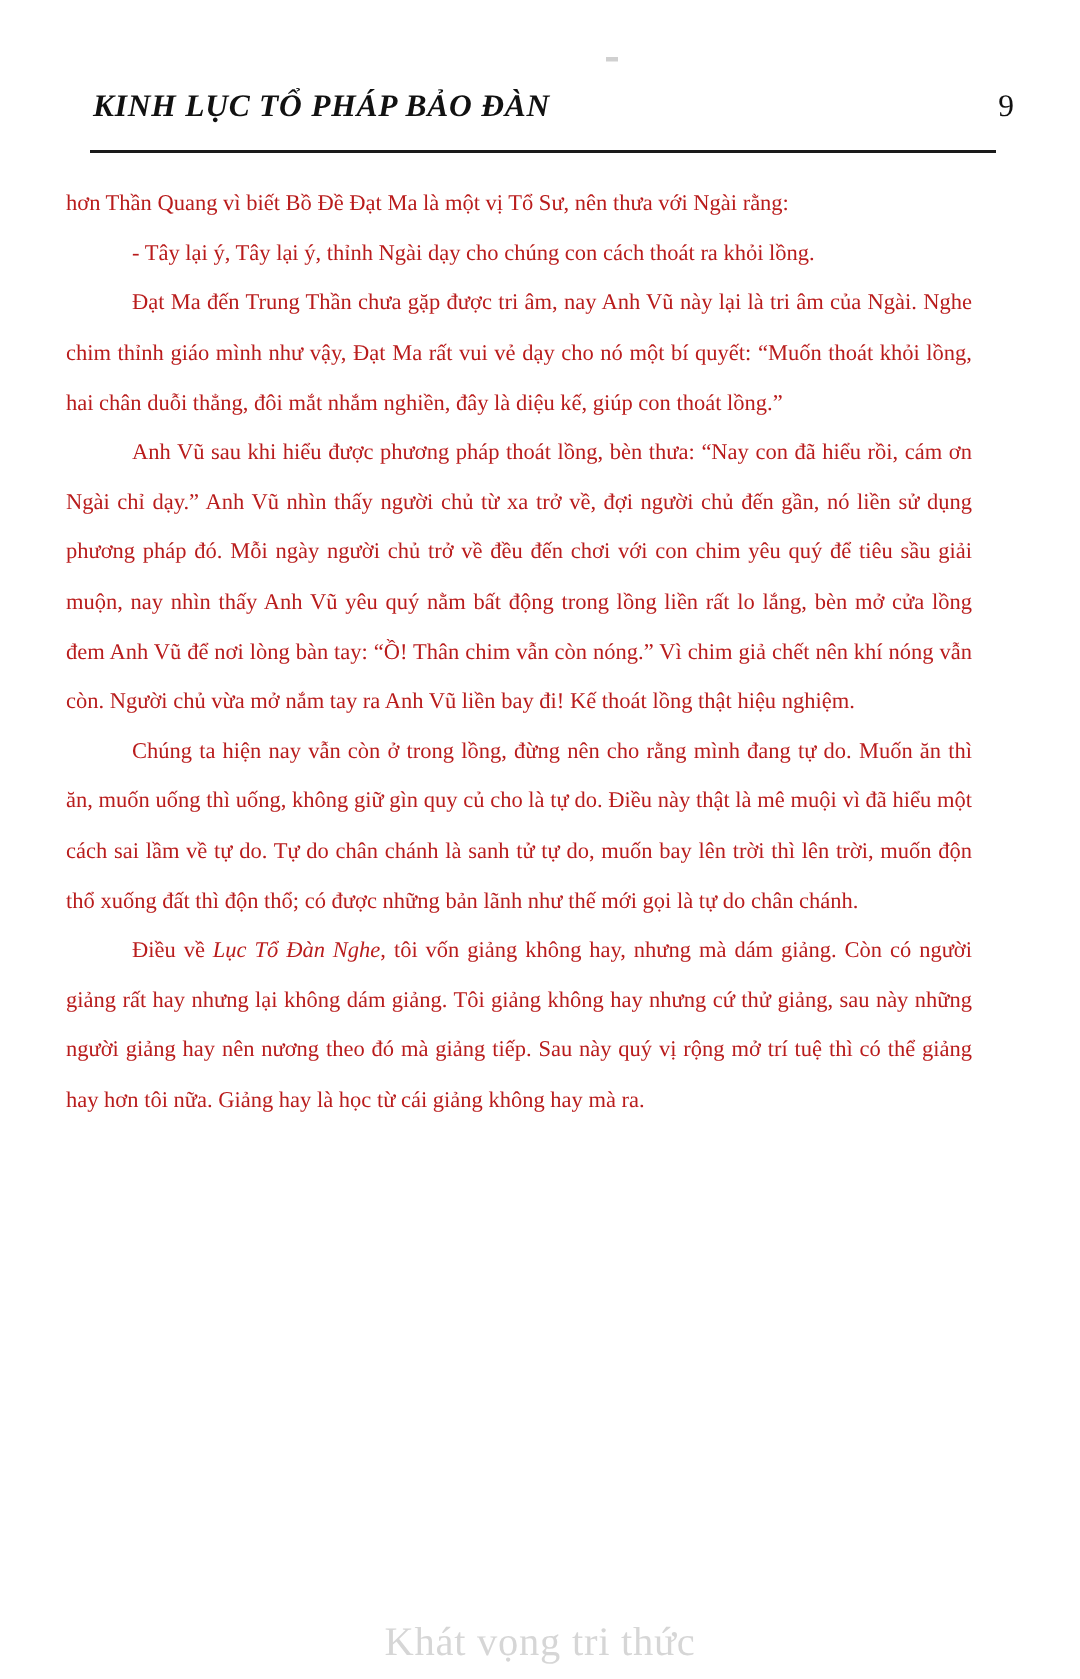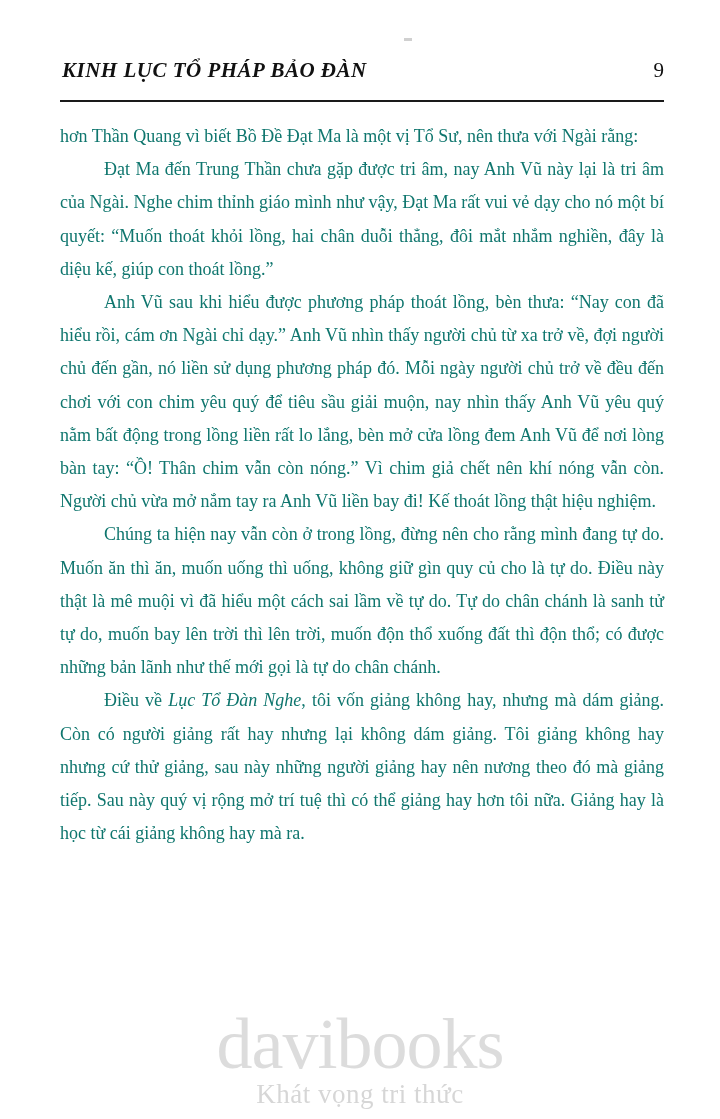--- a/index.html
+++ b/index.html
@@ -17,21 +17,21 @@
   }
   .page {
     position: absolute;
     inset: 0;
     padding: 0;
   }
   .header {
     position: absolute;
     top: 58px;
     left: 62px;
-    right: 56px;
+    right: 44px;
     display: flex;
     align-items: flex-start;
     justify-content: space-between;
   }
   .header-title {
     font-family: "Liberation Serif", serif;
     font-style: italic;
     font-weight: bold;
     font-size: 21px;
     letter-spacing: 0.5px;
@@ -47,27 +47,27 @@
     position: absolute;
     top: 100px;
     left: 60px;
     right: 56px;
     height: 1.5px;
     background: #1a1a1a;
   }
   .body-text {
     position: absolute;
     top: 120px;
-    left: 60px;
+    left: 44px;
     width: 604px;
-    font-size: 18px;
+    font-size: 15px;
     line-height: 33.2px;
     text-align: justify;
     text-justify: inter-word;
-    color: #0f766e;
+    color: #b91c1c;
   }
   .body-text p {
     margin: 0;
     text-indent: 0;
   }
   .body-text p.indent {
     text-indent: 44px;
   }
   .body-text em {
     font-style: italic;
@@ -114,24 +114,24 @@
 
   <div class="header">
     <div class="header-title">KINH  LỤC TỔ PHÁP BẢO ĐÀN</div>
     <div class="header-pageno">9</div>
   </div>
 
   <div class="rule"></div>
 
   <div class="body-text">
     <p>hơn Thần Quang vì biết Bồ Đề Đạt Ma là một vị Tổ Sư, nên thưa với Ngài rằng:</p>
+    <p class="indent">- Tây lại ý, Tây lại ý, thỉnh Ngài dạy cho chúng con cách thoát ra khỏi lồng.</p>
     <p class="indent">Đạt Ma đến Trung Thần chưa gặp được tri âm, nay Anh Vũ này lại là tri âm của Ngài. Nghe chim thỉnh giáo mình như vậy, Đạt Ma rất vui vẻ dạy cho nó một bí quyết: “Muốn thoát khỏi lồng, hai chân duỗi thẳng, đôi mắt nhắm nghiền, đây là diệu kế, giúp con thoát lồng.”</p>
     <p class="indent">Anh Vũ sau khi hiểu được phương pháp thoát lồng, bèn thưa: “Nay con đã hiểu rồi, cám ơn Ngài chỉ dạy.” Anh Vũ nhìn thấy người chủ từ xa trở về, đợi người chủ đến gần, nó liền sử dụng phương pháp đó. Mỗi ngày người chủ trở về đều đến chơi với con chim yêu quý để tiêu sầu giải muộn, nay nhìn thấy Anh Vũ yêu quý nằm bất động trong lồng liền rất lo lắng, bèn mở cửa lồng đem Anh Vũ để nơi lòng bàn tay: “Ồ! Thân chim vẫn còn nóng.” Vì chim giả chết nên khí nóng vẫn còn. Người chủ vừa mở nắm tay ra Anh Vũ liền bay đi! Kế thoát lồng thật hiệu nghiệm.</p>
     <p class="indent">Chúng ta hiện nay vẫn còn ở trong lồng, đừng nên cho rằng mình đang tự do. Muốn ăn thì ăn, muốn uống thì uống, không giữ gìn quy củ cho là tự do. Điều này thật là mê muội vì đã hiểu một cách sai lầm về tự do. Tự do chân chánh là sanh tử tự do, muốn bay lên trời thì lên trời, muốn độn thổ xuống đất thì độn thổ; có được những bản lãnh như thế mới gọi là tự do chân chánh.</p>
     <p class="indent"><span>Điều về </span><em>Lục Tổ Đàn Nghe</em><span>, tôi vốn giảng không hay, nhưng mà dám giảng. Còn có người giảng rất hay nhưng lại không dám giảng. Tôi giảng không hay nhưng cứ thử giảng, sau này những người giảng hay nên nương theo đó mà giảng tiếp. Sau này quý vị rộng mở trí tuệ thì có thể giảng hay hơn tôi nữa. Giảng hay là học từ cái giảng không hay mà ra.</span></p>
   </div>
 
   <div class="watermark">
-    <div class="wm-main">davibooks</div>
     <div class="wm-sub">Khát vọng tri thức</div>
   </div>
 
 </div>
 
 </body></html>

